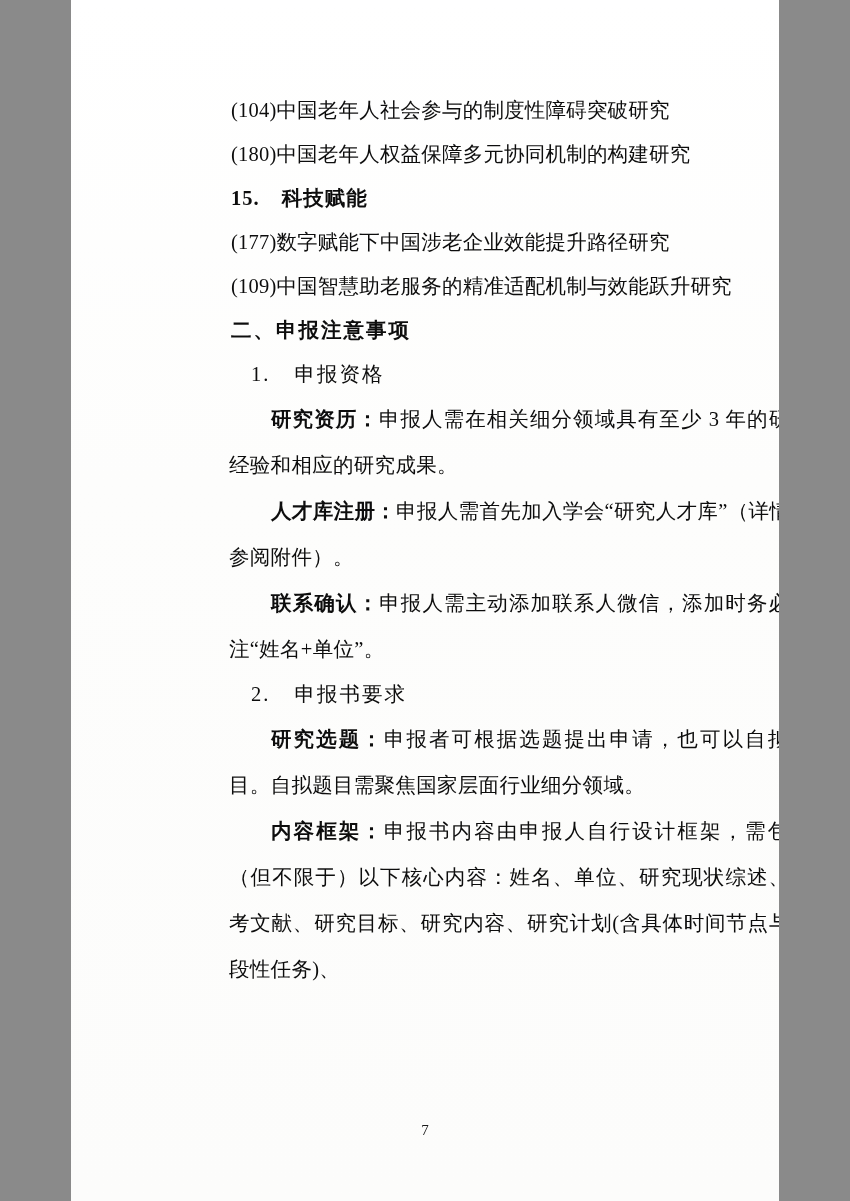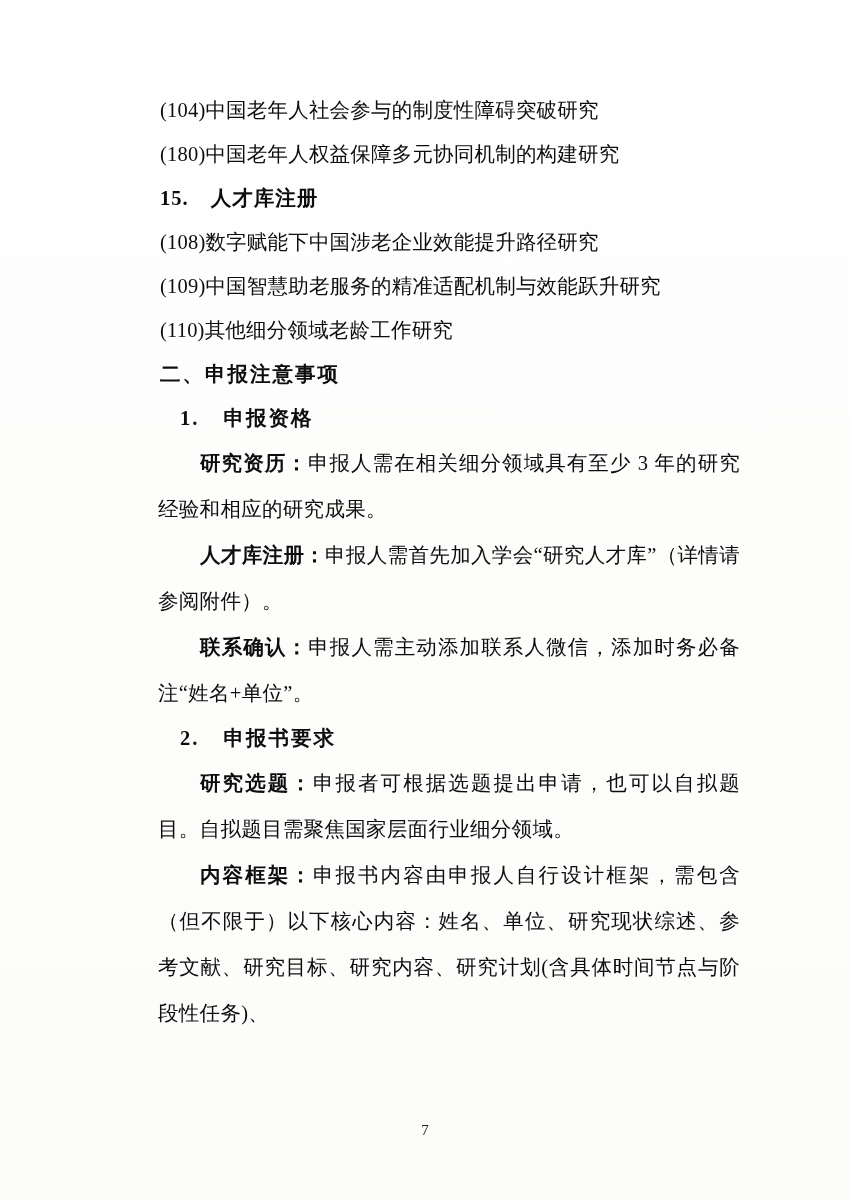--- a/index.html
+++ b/index.html
@@ -5,21 +5,21 @@
   html, body {
     margin: 0;
     padding: 0;
     background: #8a8a8a;
   }
   body {
     font-family: "Liberation Serif", "DejaVu Serif", serif;
   }
   .page {
     position: relative;
-    width: 850px;
+    width: 708px;
     height: 1201px;
     background: #ffffff;
     margin: 0 auto;
     overflow: hidden;
     box-sizing: border-box;
   }
   
   .page::before {
     content: "";
     position: absolute;
@@ -58,21 +58,21 @@
     display: inline-block;
     width: 22px;
   }
   .heading-2 {
     font-weight: bold;
     padding-left: 42px;
     letter-spacing: 2px;
     font-family: Liberation Serif, serif;
   }
   .heading-3 {
-    font-weight: bold;
+    font-weight: normal;
     padding-left: 62px;
     letter-spacing: 2px;
   }
   .heading-3 .gap {
     display: inline-block;
     width: 24px;
   }
   .body-para {
     padding-left: 0;
     text-indent: 42px;
@@ -94,25 +94,24 @@
 </style>
 </head>
 <body>
 
 <div class="page">
   <div class="content">
 
     <div class="line item">(104)中国老年人社会参与的制度性障碍突破研究</div>
     <div class="line item">(180)中国老年人权益保障多元协同机制的构建研究</div>
 
-    <div class="line heading-num"><span>15.</span><span class="gap"></span><span>人才库注册</span></div>
+    <div class="line heading-num"><span>15.</span><span class="gap"></span><span>科技赋能</span></div>
 
-    <div class="line item">(108)数字赋能下中国涉老企业效能提升路径研究</div>
+    <div class="line item">(177)数字赋能下中国涉老企业效能提升路径研究</div>
     <div class="line item">(109)中国智慧助老服务的精准适配机制与效能跃升研究</div>
-    <div class="line item">(110)其他细分领域老龄工作研究</div>
 
     <div class="line heading-2">二、申报注意事项</div>
 
     <div class="line heading-3"><span>1.</span><span class="gap"></span><span>申报资格</span></div>
 
     <div class="para body-para"><span class="lead">研究资历：</span><span>申报人需在相关细分领域具有至少 3 年的研究经验和相应的研究成果。</span></div>
 
     <div class="para body-para"><span class="lead">人才库注册：</span><span>申报人需首先加入学会“研究人才库”（详情请参阅附件）。</span></div>
 
     <div class="para body-para"><span class="lead">联系确认：</span><span>申报人需主动添加联系人微信，添加时务必备注“姓名+单位”。</span></div>

